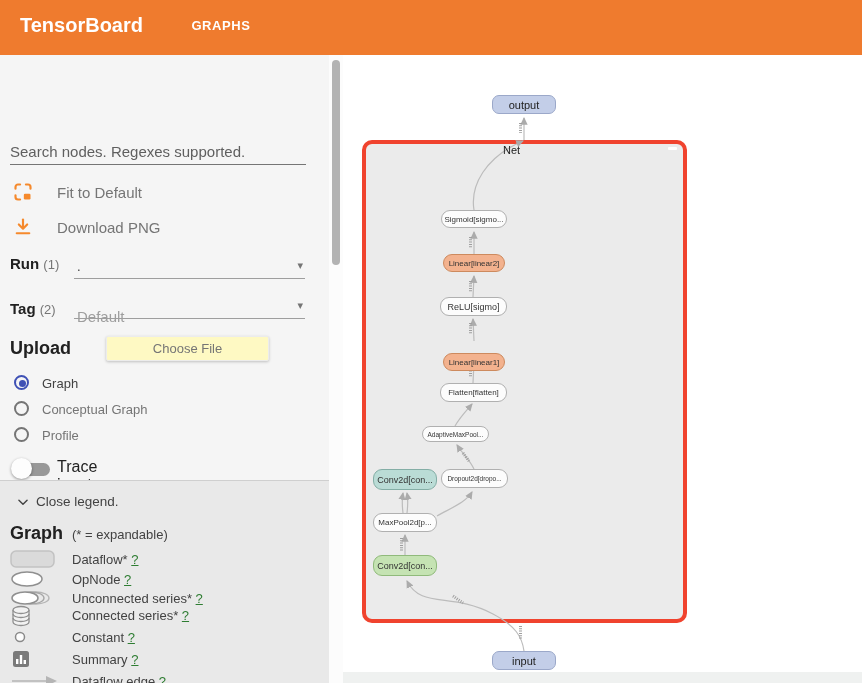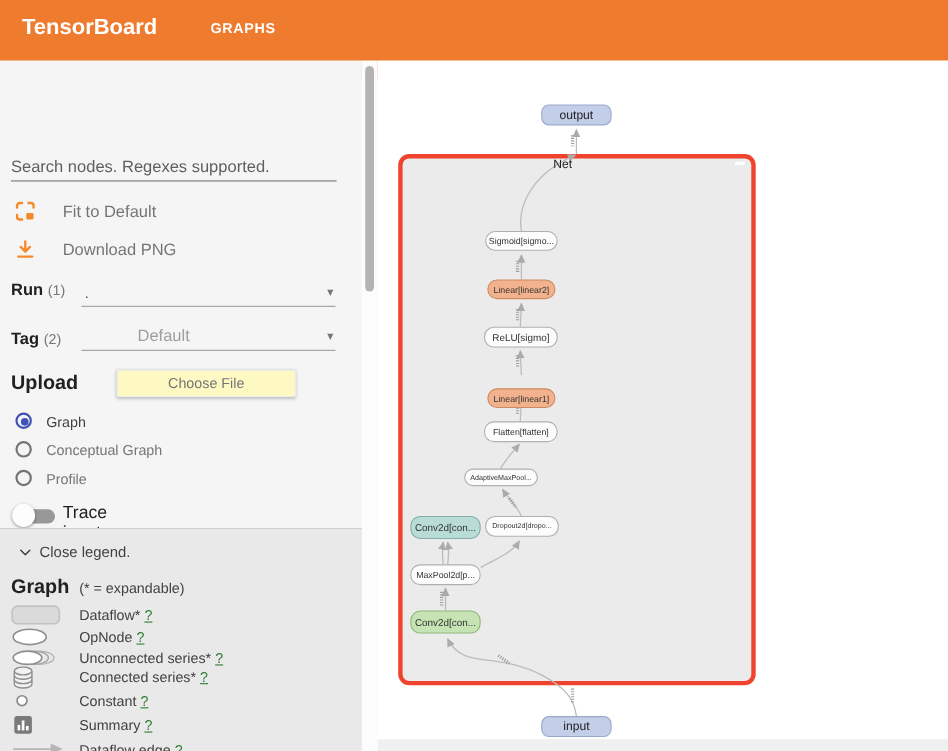--- a/index.html
+++ b/index.html
@@ -21,21 +21,21 @@
   .search-input::placeholder { color:#5f5f5f; opacity:1; }
 
   .action-row { position:absolute; left:0; width:300px; height:22px; cursor:pointer; }
   .action-icon { position:absolute; left:13px; top:0; width:20px; height:20px; }
   .action-label { position:absolute; left:57px; top:2px; font-size:15px; color:#757575; }
 
   .field-label { position:absolute; left:10px; font-size:15px; font-weight:bold; color:#212121; }
   .field-count { font-weight:normal; font-size:13px; color:#757575; }
   .select { position:absolute; left:74px; width:231px; height:24px; border-bottom:1px solid #9e9e9e; cursor:pointer; }
   .select-value { position:absolute; left:3px; top:4px; font-size:13px; color:#424242; }
-  .select-value.placeholder { font-size:15px; color:#9e9e9e; top:2px;margin-left:48px; }
+  .select-value.placeholder { font-size:15px; color:#9e9e9e; top:13px; }
   .select-caret { position:absolute; right:2px; top:4px; font-size:11px; color:#757575; }
 
   .upload-label { position:absolute; left:10px; top:283px; font-size:18px; font-weight:bold; color:#212121; }
   .choose-file { position:absolute; left:106px; top:281px; width:163px; height:25px; background:#fef9c3;
                  border:1px solid #ececec; border-radius:2px; box-shadow:0 1px 3px rgba(0,0,0,0.22);
                  font-size:13px; color:#757575; text-align:center; line-height:23px; cursor:pointer; }
 
   .radio-row { position:absolute; left:14px; height:18px; cursor:pointer; }
   .radio-circle { position:absolute; left:0; top:1px; width:15px; height:15px; border-radius:50%;
                   border:2px solid #757575; background:transparent; }

